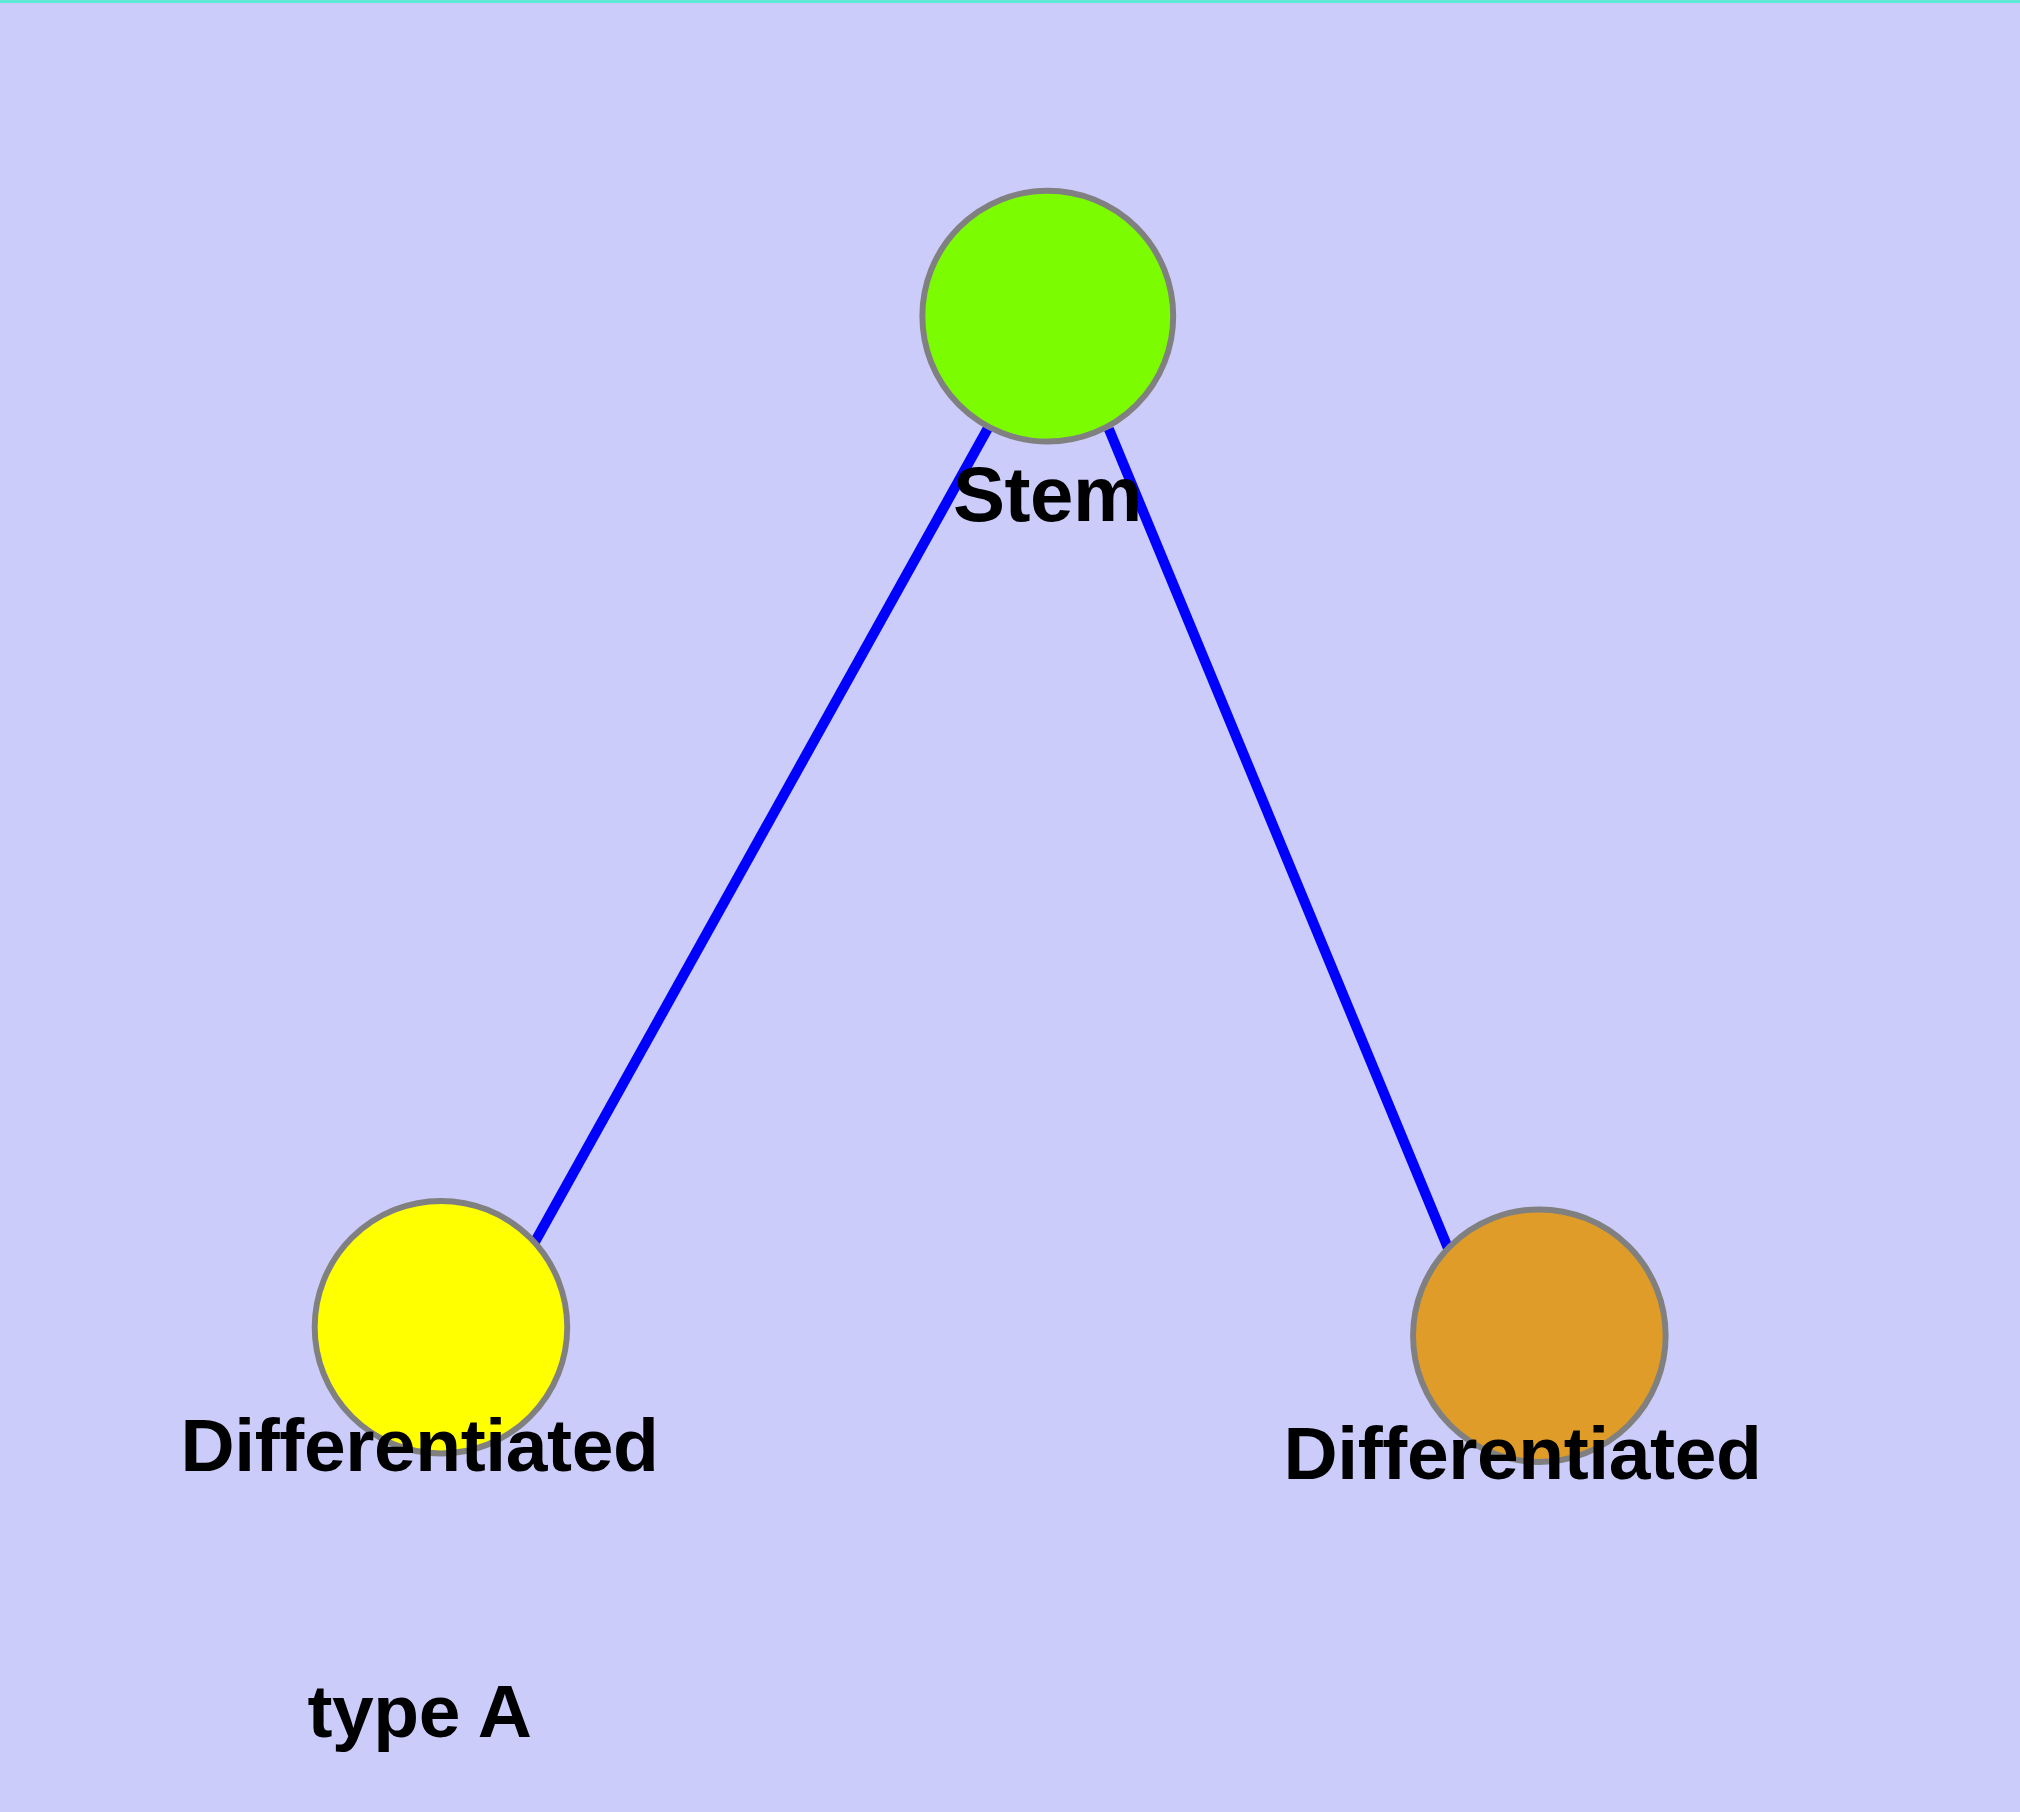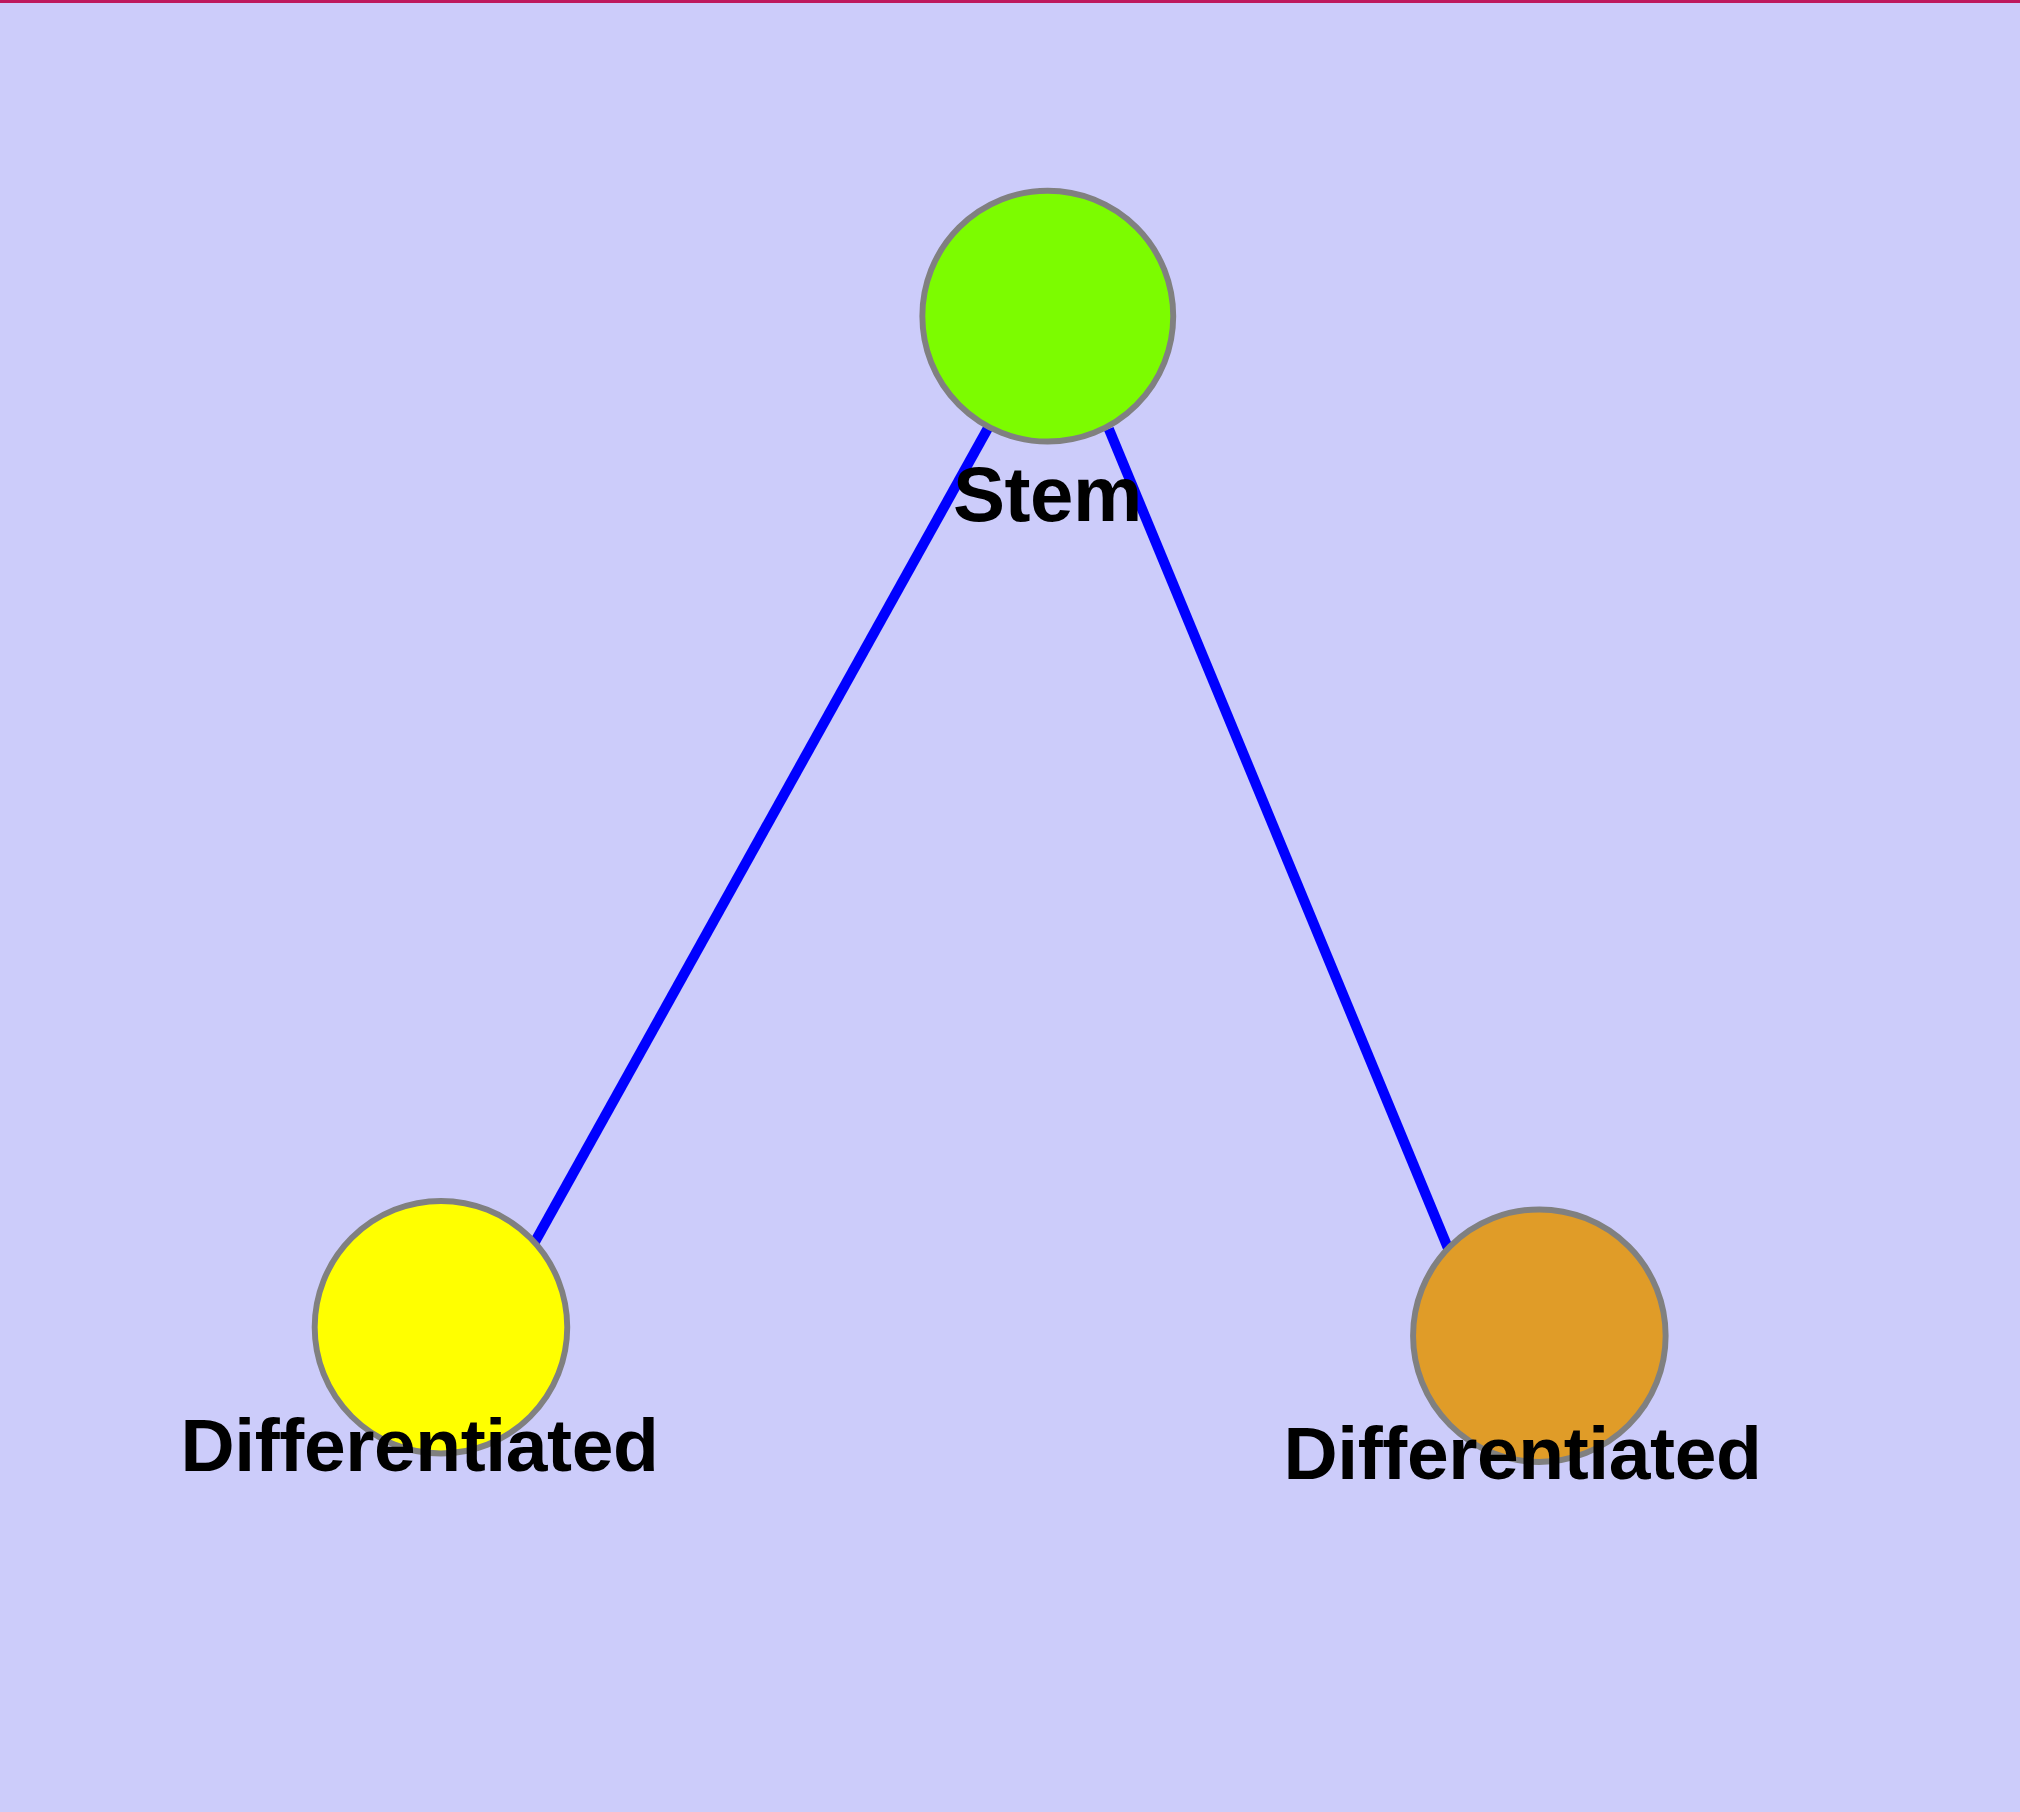--- a/index.html
+++ b/index.html
@@ -4,21 +4,21 @@
 <style>
   html, body {
     margin: 0;
     padding: 0;
     background: #ffffff;
   }
   #canvas {
     position: relative;
     width: 2021px;
     height: 1812px;
-    background: #be185d;
+    background: #5eead4;
     overflow: hidden;
     font-family: "Liberation Sans", sans-serif;
   }
   #plot-bg {
     position: absolute;
     left: 0;
     top: 3.4px;
     width: 2021px;
     height: 1809px;
     background: #ccccfa;
@@ -69,20 +69,21 @@
       <circle cx="1816" cy="1576" r="149" fill="#e09c28" stroke="#808080" stroke-width="7"></circle>
     </g>
   </svg>
 
   <div class="node-label label-stem" style="left:793px; top:264px;">
     <div>Stem</div>
   </div>
 
   <div class="node-label label-diff" style="left:38px; top:1224px;">
     <div>Differentiated</div>
+    <div>type A</div>
   </div>
 
   <div class="node-label label-diff" style="left:1141px; top:1232px;">
     <div>Differentiated</div>
   </div>
 
 </div>
 
 
 </body></html>

